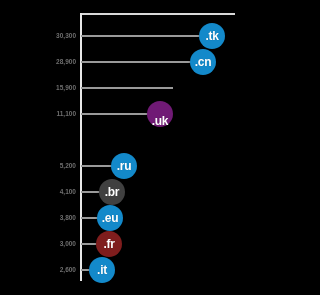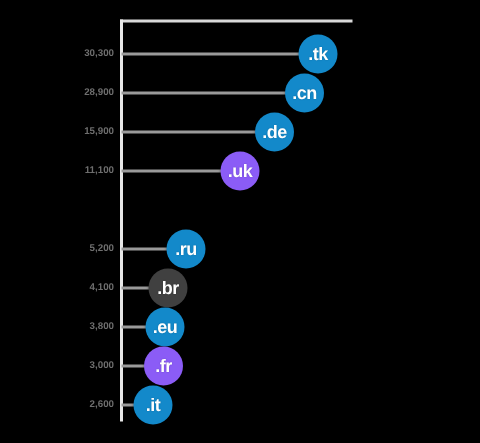--- a/index.html
+++ b/index.html
@@ -96,28 +96,25 @@
       <div class="row" style="top: 49px; width: 300px;">
         <div class="tick-label">28,900</div>
         <div class="stem" style="left: 81px; width: 112px;"></div>
         <div class="dot" style="left: 190px; background: rgb(19, 137, 202);">
           <span class="dot-label">.cn</span>
         </div>
       </div>
       <div class="row" style="top: 75px; width: 300px;">
         <div class="tick-label">15,900</div>
         <div class="stem" style="left: 81px; width: 92px;"></div>
-        <div class="dot" style="left: 170px; background: rgb(19, 137, 202);">
-          <span class="dot-label">.de</span>
-        </div>
       </div>
       <div class="row" style="top: 101px; width: 300px;">
         <div class="tick-label">11,100</div>
         <div class="stem" style="left: 81px; width: 69px;"></div>
-        <div class="dot" style="left: 147px; background: #8b5cf6;">
+        <div class="dot" style="left: 147px; background: #701a75; align-items: flex-end;">
           <span class="dot-label">.uk</span>
         </div>
       </div>
       <div class="row" style="top: 153px; width: 300px;">
         <div class="tick-label">5,200</div>
         <div class="stem" style="left: 81px; width: 33px;"></div>
         <div class="dot" style="left: 111px; background: rgb(19, 137, 202);">
           <span class="dot-label">.ru</span>
         </div>
       </div>
@@ -131,21 +128,21 @@
       <div class="row" style="top: 205px; width: 300px;">
         <div class="tick-label">3,800</div>
         <div class="stem" style="left: 81px; width: 19px;"></div>
         <div class="dot" style="left: 97px; background: rgb(19, 137, 202); align-items: center;">
           <span class="dot-label">.eu</span>
         </div>
       </div>
       <div class="row" style="top: 231px; width: 300px;">
         <div class="tick-label">3,000</div>
         <div class="stem" style="left: 81px; width: 18px;"></div>
-        <div class="dot" style="left: 96px; background: #8b5cf6;">
+        <div class="dot" style="left: 96px; background: #7f1d1d;">
           <span class="dot-label">.fr</span>
         </div>
       </div>
       <div class="row" style="top: 257px; width: 300px;">
         <div class="tick-label">2,600</div>
         <div class="stem" style="left: 81px; width: 11px;"></div>
         <div class="dot" style="left: 89px; background: rgb(19, 137, 202);">
           <span class="dot-label">.it</span>
         </div>
       </div>

